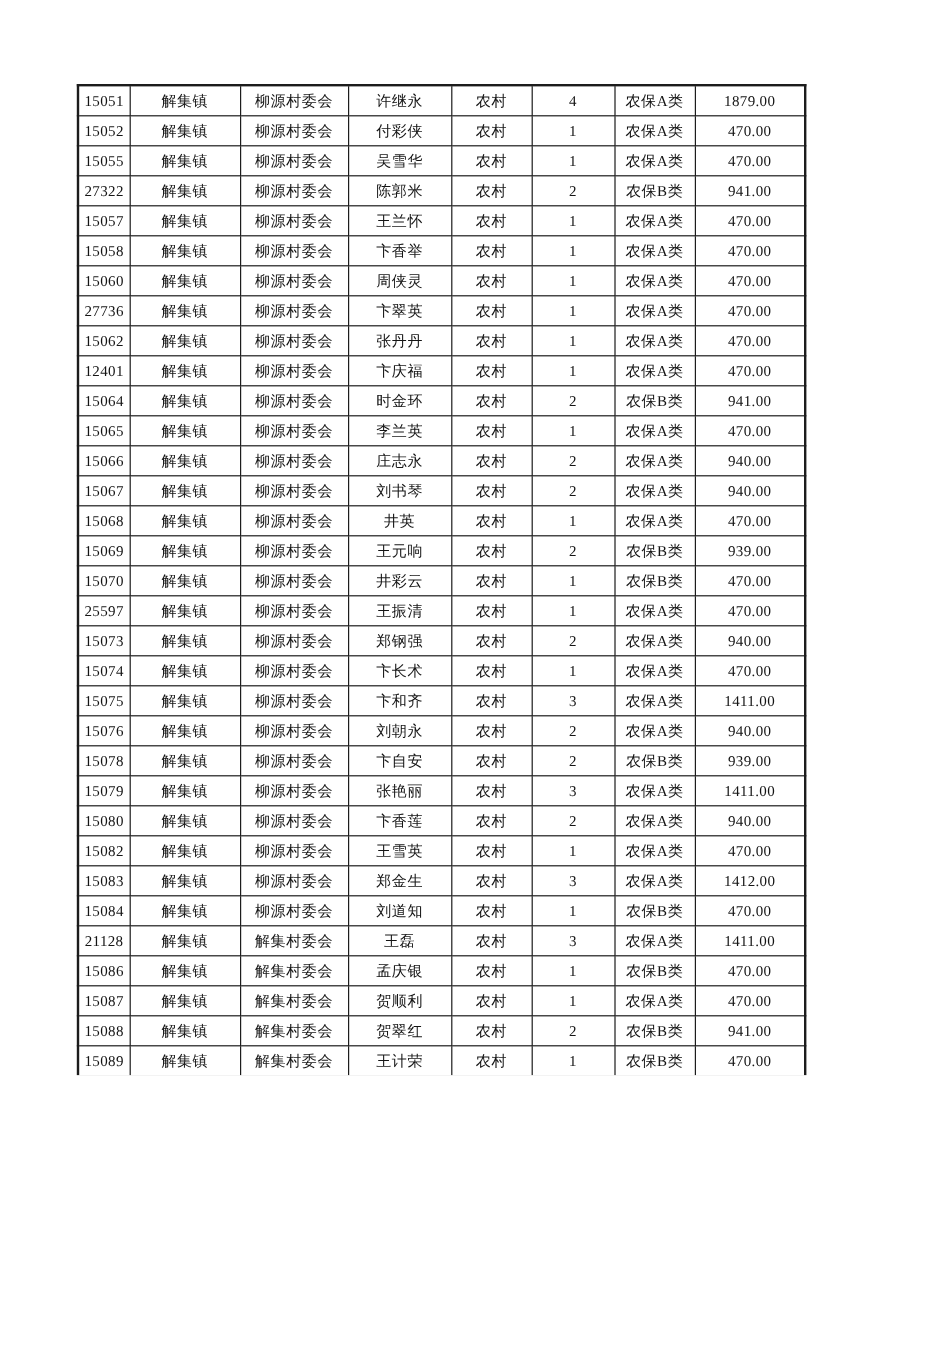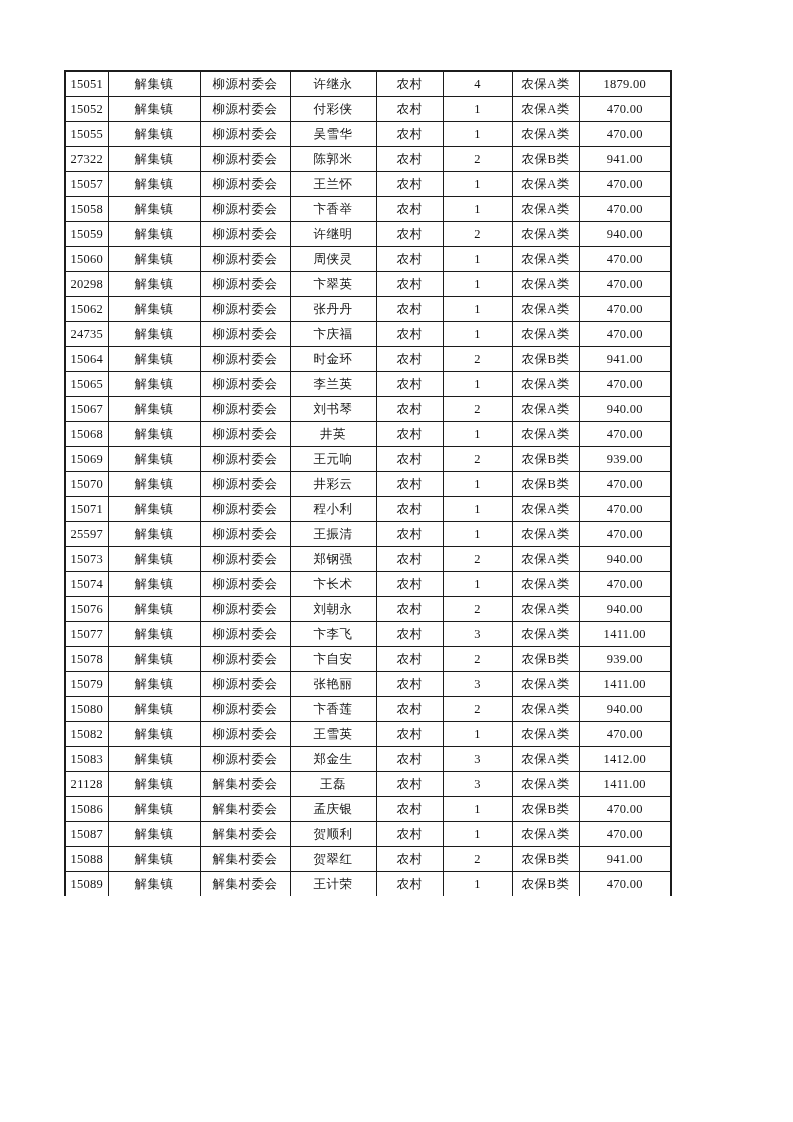--- a/index.html
+++ b/index.html
@@ -113,61 +113,51 @@
           <td class="cell-id">15058</td>
           <td class="cell-town">解集镇</td>
           <td class="cell-village">柳源村委会</td>
           <td class="cell-name">卞香举</td>
           <td class="cell-residence_type">农村</td>
           <td class="cell-count">1</td>
           <td class="cell-category">农保A类</td>
           <td class="cell-amount">470.00</td>
         </tr>
         <tr>
-          <td class="cell-id">15059</td>
-          <td class="cell-town">解集镇</td>
-          <td class="cell-village">柳源村委会</td>
-          <td class="cell-name">许继明</td>
-          <td class="cell-residence_type">农村</td>
-          <td class="cell-count">2</td>
-          <td class="cell-category">农保A类</td>
-          <td class="cell-amount">940.00</td>
-        </tr>
-        <tr>
           <td class="cell-id">15060</td>
           <td class="cell-town">解集镇</td>
           <td class="cell-village">柳源村委会</td>
           <td class="cell-name">周侠灵</td>
           <td class="cell-residence_type">农村</td>
           <td class="cell-count">1</td>
           <td class="cell-category">农保A类</td>
           <td class="cell-amount">470.00</td>
         </tr>
         <tr>
-          <td class="cell-id">20298</td>
+          <td class="cell-id">27736</td>
           <td class="cell-town">解集镇</td>
           <td class="cell-village">柳源村委会</td>
           <td class="cell-name">卞翠英</td>
           <td class="cell-residence_type">农村</td>
           <td class="cell-count">1</td>
           <td class="cell-category">农保A类</td>
           <td class="cell-amount">470.00</td>
         </tr>
         <tr>
           <td class="cell-id">15062</td>
           <td class="cell-town">解集镇</td>
           <td class="cell-village">柳源村委会</td>
           <td class="cell-name">张丹丹</td>
           <td class="cell-residence_type">农村</td>
           <td class="cell-count">1</td>
           <td class="cell-category">农保A类</td>
           <td class="cell-amount">470.00</td>
         </tr>
         <tr>
-          <td class="cell-id">24735</td>
+          <td class="cell-id">12401</td>
           <td class="cell-town">解集镇</td>
           <td class="cell-village">柳源村委会</td>
           <td class="cell-name">卞庆福</td>
           <td class="cell-residence_type">农村</td>
           <td class="cell-count">1</td>
           <td class="cell-category">农保A类</td>
           <td class="cell-amount">470.00</td>
         </tr>
         <tr>
           <td class="cell-id">15064</td>
@@ -183,20 +173,30 @@
           <td class="cell-id">15065</td>
           <td class="cell-town">解集镇</td>
           <td class="cell-village">柳源村委会</td>
           <td class="cell-name">李兰英</td>
           <td class="cell-residence_type">农村</td>
           <td class="cell-count">1</td>
           <td class="cell-category">农保A类</td>
           <td class="cell-amount">470.00</td>
         </tr>
         <tr>
+          <td class="cell-id">15066</td>
+          <td class="cell-town">解集镇</td>
+          <td class="cell-village">柳源村委会</td>
+          <td class="cell-name">庄志永</td>
+          <td class="cell-residence_type">农村</td>
+          <td class="cell-count">2</td>
+          <td class="cell-category">农保A类</td>
+          <td class="cell-amount">940.00</td>
+        </tr>
+        <tr>
           <td class="cell-id">15067</td>
           <td class="cell-town">解集镇</td>
           <td class="cell-village">柳源村委会</td>
           <td class="cell-name">刘书琴</td>
           <td class="cell-residence_type">农村</td>
           <td class="cell-count">2</td>
           <td class="cell-category">农保A类</td>
           <td class="cell-amount">940.00</td>
         </tr>
         <tr>
@@ -223,30 +223,20 @@
           <td class="cell-id">15070</td>
           <td class="cell-town">解集镇</td>
           <td class="cell-village">柳源村委会</td>
           <td class="cell-name">井彩云</td>
           <td class="cell-residence_type">农村</td>
           <td class="cell-count">1</td>
           <td class="cell-category">农保B类</td>
           <td class="cell-amount">470.00</td>
         </tr>
         <tr>
-          <td class="cell-id">15071</td>
-          <td class="cell-town">解集镇</td>
-          <td class="cell-village">柳源村委会</td>
-          <td class="cell-name">程小利</td>
-          <td class="cell-residence_type">农村</td>
-          <td class="cell-count">1</td>
-          <td class="cell-category">农保A类</td>
-          <td class="cell-amount">470.00</td>
-        </tr>
-        <tr>
           <td class="cell-id">25597</td>
           <td class="cell-town">解集镇</td>
           <td class="cell-village">柳源村委会</td>
           <td class="cell-name">王振清</td>
           <td class="cell-residence_type">农村</td>
           <td class="cell-count">1</td>
           <td class="cell-category">农保A类</td>
           <td class="cell-amount">470.00</td>
         </tr>
         <tr>
@@ -263,88 +253,98 @@
           <td class="cell-id">15074</td>
           <td class="cell-town">解集镇</td>
           <td class="cell-village">柳源村委会</td>
           <td class="cell-name">卞长术</td>
           <td class="cell-residence_type">农村</td>
           <td class="cell-count">1</td>
           <td class="cell-category">农保A类</td>
           <td class="cell-amount">470.00</td>
         </tr>
         <tr>
+          <td class="cell-id">15075</td>
+          <td class="cell-town">解集镇</td>
+          <td class="cell-village">柳源村委会</td>
+          <td class="cell-name">卞和齐</td>
+          <td class="cell-residence_type">农村</td>
+          <td class="cell-count">3</td>
+          <td class="cell-category">农保A类</td>
+          <td class="cell-amount">1411.00</td>
+        </tr>
+        <tr>
           <td class="cell-id">15076</td>
           <td class="cell-town">解集镇</td>
           <td class="cell-village">柳源村委会</td>
           <td class="cell-name">刘朝永</td>
           <td class="cell-residence_type">农村</td>
           <td class="cell-count">2</td>
           <td class="cell-category">农保A类</td>
           <td class="cell-amount">940.00</td>
         </tr>
         <tr>
-          <td class="cell-id">15077</td>
-          <td class="cell-town">解集镇</td>
-          <td class="cell-village">柳源村委会</td>
-          <td class="cell-name">卞李飞</td>
+          <td class="cell-id">15078</td>
+          <td class="cell-town">解集镇</td>
+          <td class="cell-village">柳源村委会</td>
+          <td class="cell-name">卞自安</td>
+          <td class="cell-residence_type">农村</td>
+          <td class="cell-count">2</td>
+          <td class="cell-category">农保B类</td>
+          <td class="cell-amount">939.00</td>
+        </tr>
+        <tr>
+          <td class="cell-id">15079</td>
+          <td class="cell-town">解集镇</td>
+          <td class="cell-village">柳源村委会</td>
+          <td class="cell-name">张艳丽</td>
           <td class="cell-residence_type">农村</td>
           <td class="cell-count">3</td>
           <td class="cell-category">农保A类</td>
           <td class="cell-amount">1411.00</td>
         </tr>
         <tr>
-          <td class="cell-id">15078</td>
-          <td class="cell-town">解集镇</td>
-          <td class="cell-village">柳源村委会</td>
-          <td class="cell-name">卞自安</td>
-          <td class="cell-residence_type">农村</td>
-          <td class="cell-count">2</td>
-          <td class="cell-category">农保B类</td>
-          <td class="cell-amount">939.00</td>
-        </tr>
-        <tr>
-          <td class="cell-id">15079</td>
-          <td class="cell-town">解集镇</td>
-          <td class="cell-village">柳源村委会</td>
-          <td class="cell-name">张艳丽</td>
+          <td class="cell-id">15080</td>
+          <td class="cell-town">解集镇</td>
+          <td class="cell-village">柳源村委会</td>
+          <td class="cell-name">卞香莲</td>
+          <td class="cell-residence_type">农村</td>
+          <td class="cell-count">2</td>
+          <td class="cell-category">农保A类</td>
+          <td class="cell-amount">940.00</td>
+        </tr>
+        <tr>
+          <td class="cell-id">15082</td>
+          <td class="cell-town">解集镇</td>
+          <td class="cell-village">柳源村委会</td>
+          <td class="cell-name">王雪英</td>
+          <td class="cell-residence_type">农村</td>
+          <td class="cell-count">1</td>
+          <td class="cell-category">农保A类</td>
+          <td class="cell-amount">470.00</td>
+        </tr>
+        <tr>
+          <td class="cell-id">15083</td>
+          <td class="cell-town">解集镇</td>
+          <td class="cell-village">柳源村委会</td>
+          <td class="cell-name">郑金生</td>
           <td class="cell-residence_type">农村</td>
           <td class="cell-count">3</td>
           <td class="cell-category">农保A类</td>
-          <td class="cell-amount">1411.00</td>
-        </tr>
-        <tr>
-          <td class="cell-id">15080</td>
-          <td class="cell-town">解集镇</td>
-          <td class="cell-village">柳源村委会</td>
-          <td class="cell-name">卞香莲</td>
-          <td class="cell-residence_type">农村</td>
-          <td class="cell-count">2</td>
-          <td class="cell-category">农保A类</td>
-          <td class="cell-amount">940.00</td>
-        </tr>
-        <tr>
-          <td class="cell-id">15082</td>
-          <td class="cell-town">解集镇</td>
-          <td class="cell-village">柳源村委会</td>
-          <td class="cell-name">王雪英</td>
-          <td class="cell-residence_type">农村</td>
-          <td class="cell-count">1</td>
-          <td class="cell-category">农保A类</td>
-          <td class="cell-amount">470.00</td>
-        </tr>
-        <tr>
-          <td class="cell-id">15083</td>
-          <td class="cell-town">解集镇</td>
-          <td class="cell-village">柳源村委会</td>
-          <td class="cell-name">郑金生</td>
-          <td class="cell-residence_type">农村</td>
-          <td class="cell-count">3</td>
-          <td class="cell-category">农保A类</td>
           <td class="cell-amount">1412.00</td>
+        </tr>
+        <tr>
+          <td class="cell-id">15084</td>
+          <td class="cell-town">解集镇</td>
+          <td class="cell-village">柳源村委会</td>
+          <td class="cell-name">刘道知</td>
+          <td class="cell-residence_type">农村</td>
+          <td class="cell-count">1</td>
+          <td class="cell-category">农保B类</td>
+          <td class="cell-amount">470.00</td>
         </tr>
         <tr>
           <td class="cell-id">21128</td>
           <td class="cell-town">解集镇</td>
           <td class="cell-village">解集村委会</td>
           <td class="cell-name">王磊</td>
           <td class="cell-residence_type">农村</td>
           <td class="cell-count">3</td>
           <td class="cell-category">农保A类</td>
           <td class="cell-amount">1411.00</td>

